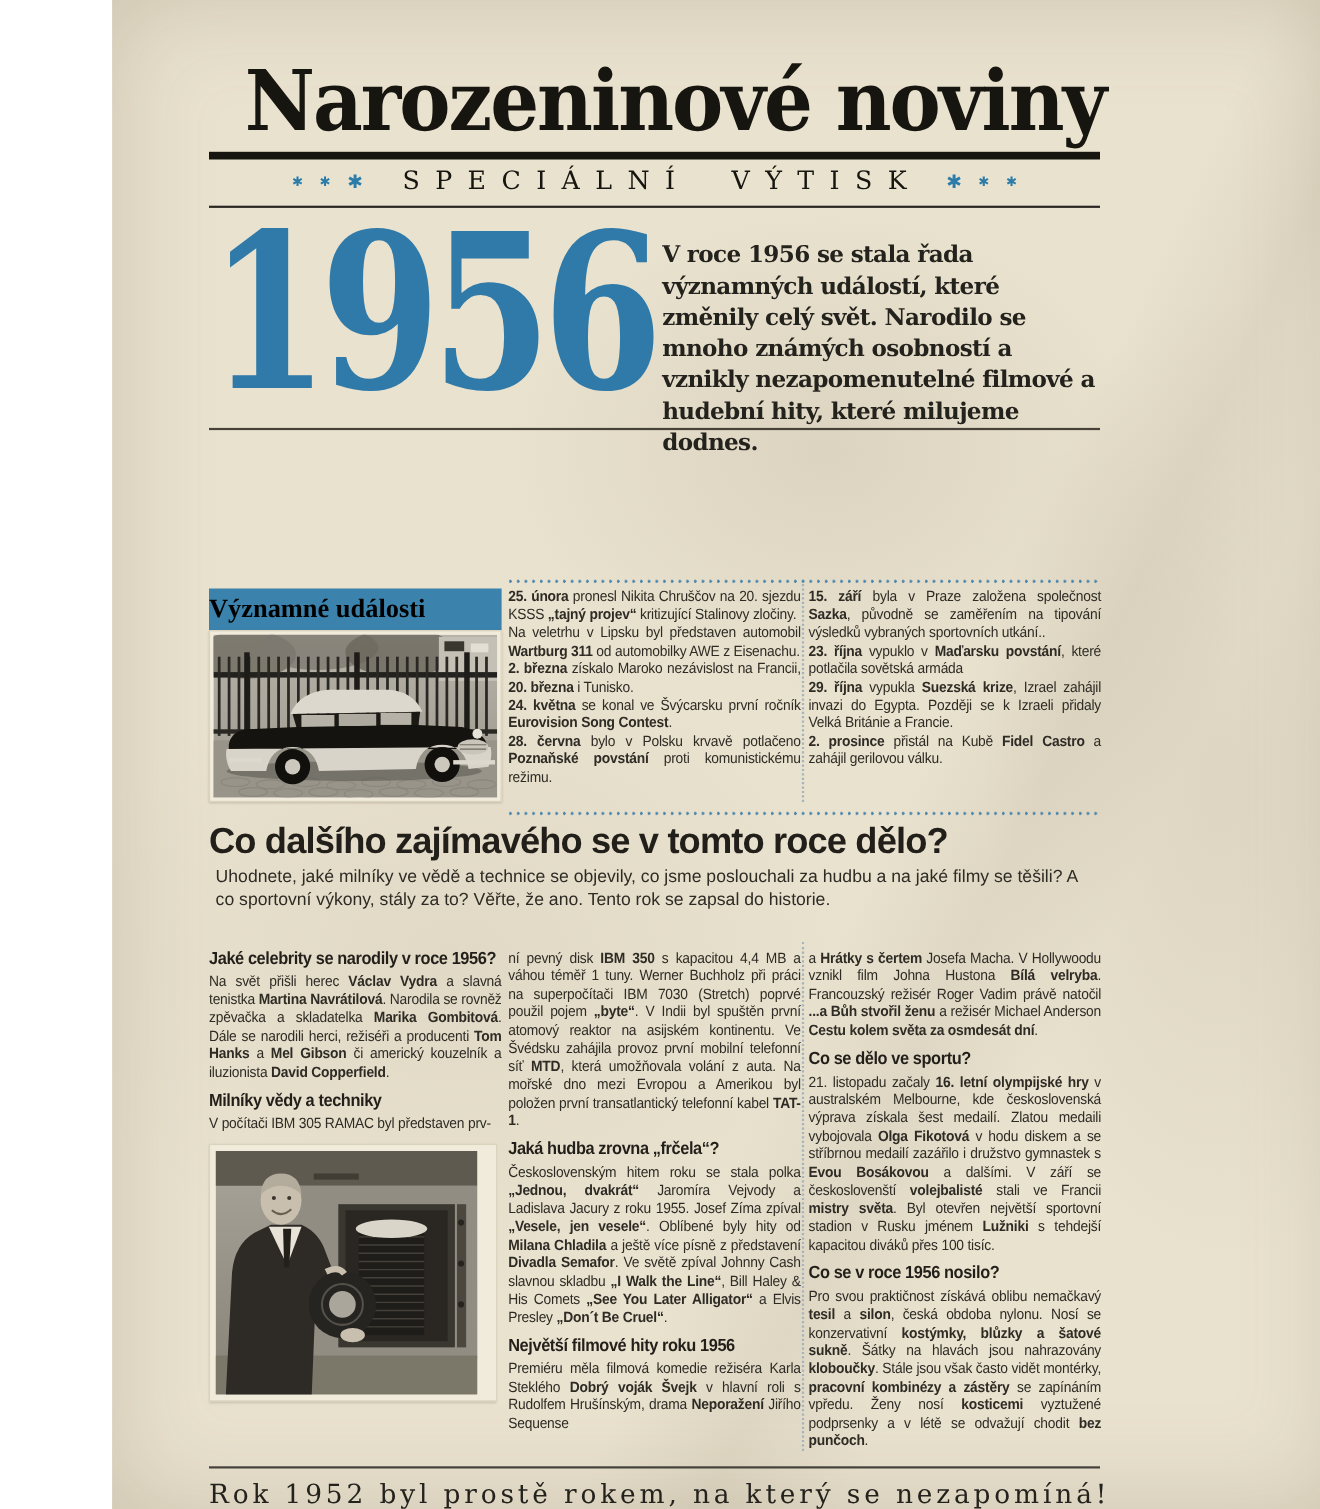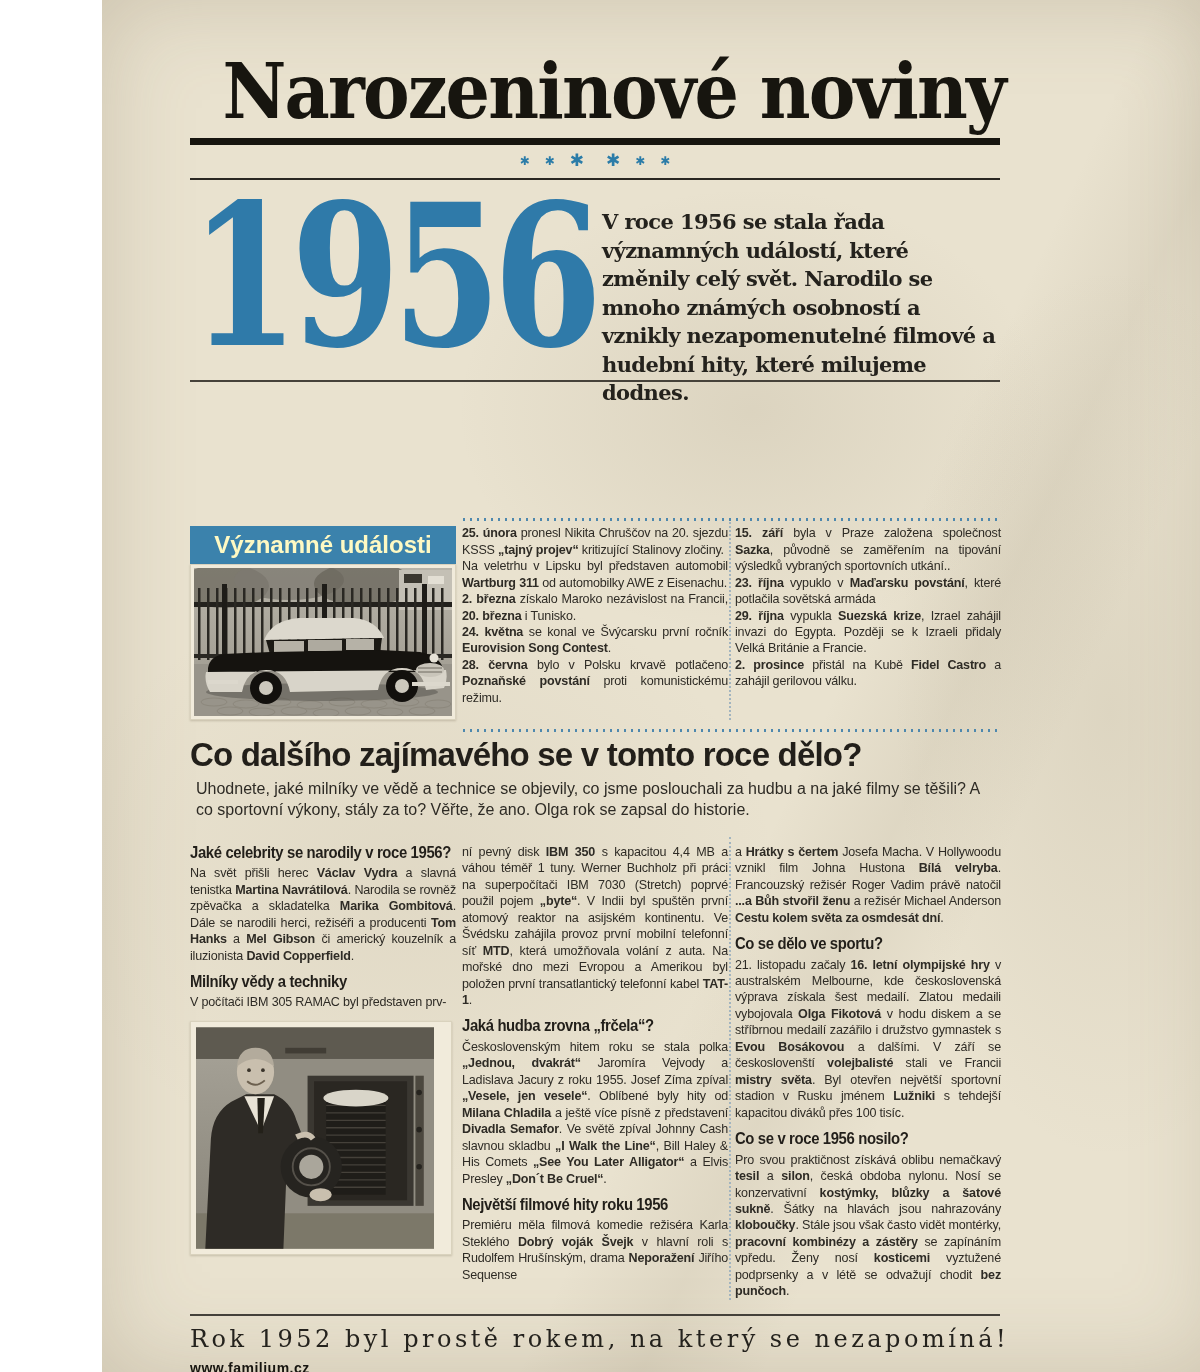--- a/index.html
+++ b/index.html
@@ -55,22 +55,22 @@
 
   
   .dotted-h{
     position:absolute;height:3px;left:272px;right:0;
     background-image:radial-gradient(circle at 2px 1.5px,#4e88ae 1.2px,transparent 1.5px);
     background-size:7px 3px;background-repeat:repeat-x;
   }
   .events{position:relative;display:grid;grid-template-columns:266px 266px 266px;column-gap:6px;padding:0 0 12px;}
   .events-top{top:0;} .events-bottom{bottom:0;}
   .banner{
-    margin-top:8px;height:38px;background:#3b82ac;color:#fef9c3;
-    font-weight:bold;font-size:24px;line-height:38px;text-align:center;letter-spacing:0;
+    margin-top:8px;height:38px;background:#3b82ac;color:#000000;
+    font-weight:bold;font-size:24px;line-height:38px;text-align:left;letter-spacing:0;font-family:Liberation Serif, serif;
   }
   .photo-frame{background:#f1ebdb;border:1px solid #d9d2bd;box-shadow:0 1px 2px rgba(90,78,55,.25);}
   .car-frame{margin-top:0;padding:3px;}
   .ramac-frame{margin-top:10px;padding:5px;width:250px;}
   .photo-frame svg{display:block;}
 
   .colflow{padding-top:7px;}
   .cond{width:286px;transform:scaleX(.93);transform-origin:0 0;}
   .colflow p{
     margin:0;font-size:13.5px;line-height:1.22;letter-spacing:-0.2px;
@@ -80,21 +80,21 @@
     margin:9px 0 3px;font-size:16px;line-height:1.15;letter-spacing:-0.4px;color:#221f1a;
   }
   .colflow h3:first-child{margin-top:0;}
   .col-sep{border-left:2px dotted #a2b4bf;margin-left:-5px;padding-left:4px;}
 
   
   .more-heading{
     font-weight:bold;font-size:33px;letter-spacing:-0.8px;color:#221f1a;margin-top:4px;
   }
   .more-lead{font-size:16px;line-height:1.3;margin-top:5px;padding-left:6px;color:#2e2b25;}
-  .more-grid{display:grid;grid-template-columns:266px 266px 266px;column-gap:6px;margin-top:16px;}
+  .more-grid{display:grid;grid-template-columns:266px 266px 266px;column-gap:6px;margin-top:26px;}
 
   
   .footer{margin-top:14px;}
   .footer-rule{height:2px;background:#44413a;}
   .tagline{
     font-family:"DejaVu Serif",serif;font-size:24px;letter-spacing:3.5px;
     text-align:center;color:#24221d;padding:9px 0 7px;white-space:nowrap;
   }
   .site-row{display:flex;align-items:center;gap:26px;}
   .site{font-weight:bold;font-size:14px;letter-spacing:.5px;color:#17150f;}
@@ -106,20 +106,21 @@
   <div class="content">
 
     <div class="mast-title">Narozeninové noviny</div>
     <div class="rule-thick"></div>
     <div class="subline">
       <div class="stars">
         <span class="star-s">✱</span>
         <span class="star-s">✱</span>
         <span class="star-l">✱</span>
       </div>
+      <div class="subtitle">SPECIÁLNÍ VÝTISK</div>
       <div class="stars">
         <span class="star-l">✱</span>
         <span class="star-s">✱</span>
         <span class="star-s">✱</span>
       </div>
     </div>
 
     <div class="hero">
       <div class="year-wrap">
         <div class="year">1956</div>
@@ -237,21 +238,21 @@
             <p><b>15. září</b> byla v Praze založena společnost <b>Sazka</b>, původně se zaměřením na tipování výsledků vybraných sportovních utkání..</p>
             <p><b>23. října</b> vypuklo v <b>Maďarsku povstání</b>, které potlačila sovětská armáda</p>
             <p><b>29. října</b> vypukla <b>Suezská krize</b>, Izrael zahájil invazi do Egypta. Později se k Izraeli přidaly Velká Británie a Francie.</p>
             <p><b>2. prosince</b> přistál na Kubě <b>Fidel Castro</b> a zahájil gerilovou válku.</p>
           </div>
       </div>
       <div class="dotted-h events-bottom"></div>
     </div>
 
     <div class="more-heading">Co dalšího zajímavého se v tomto roce dělo?</div>
-    <div class="more-lead">Uhodnete, jaké milníky ve vědě a technice se objevily, co jsme poslouchali za hudbu a na jaké filmy se těšili? A co sportovní výkony, stály za to? Věřte, že ano. Olga rok se zapsal do historie.</div>
+    <div class="more-lead">Uhodnete, jaké milníky ve vědě a technice se objevily, co jsme poslouchali za hudbu a na jaké filmy se těšili? A co sportovní výkony, stály za to? Věřte, že ano. Tento rok se zapsal do historie.</div>
 
     <div class="more-grid">
       <div class="colflow">
         <div class="cond">
             <h3>Jaké celebrity se narodily v roce 1956?</h3>
             <p>Na svět přišli herec <b>Václav Vydra</b> a slavná tenistka <b>Martina Navrátilová</b>. Narodila se rovněž zpěvačka a skladatelka <b>Marika Gombitová</b>. Dále se narodili herci, režiséři a producenti <b>Tom Hanks</b> a <b>Mel Gibson</b> či americký kouzelník a iluzionista <b>David Copperfield</b>.</p>
             <h3>Milníky vědy a techniky</h3>
             <p>V počítači IBM 305 RAMAC byl představen prv-</p>
           </div>
         <div class="photo-frame ramac-frame">

